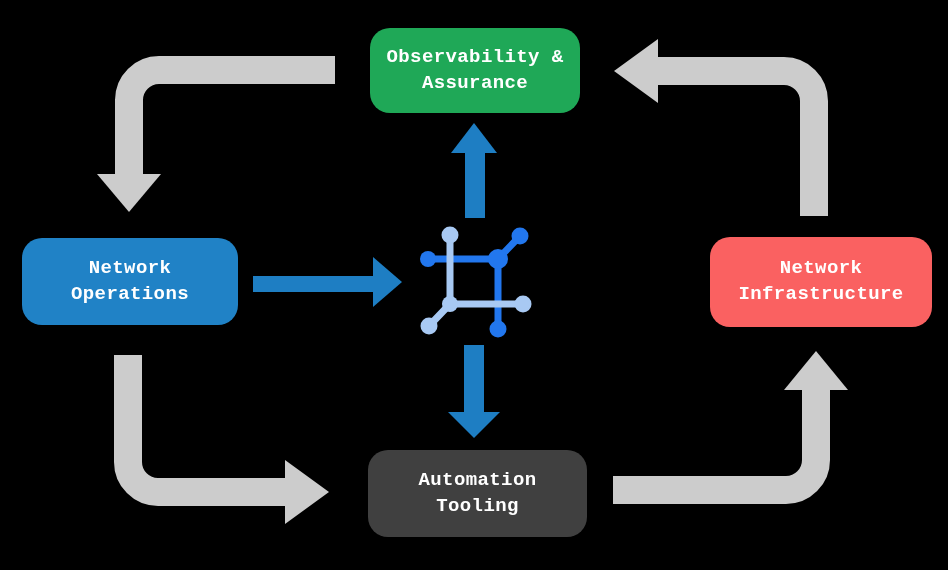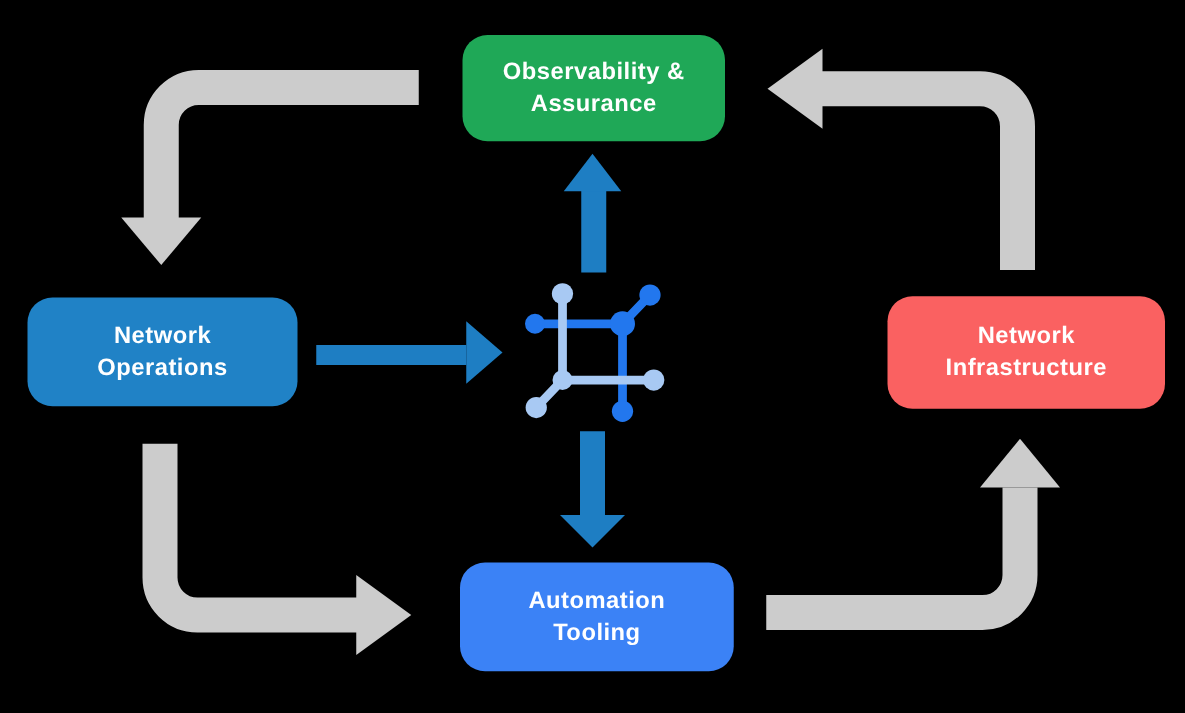--- a/index.html
+++ b/index.html
@@ -6,21 +6,21 @@
     margin: 0;
     padding: 0;
     background: #000;
   }
   .canvas {
     position: relative;
     width: 948px;
     height: 570px;
     background: #000;
     overflow: hidden;
-    font-family: Liberation Sans, sans-serif;
+    font-family: Liberation Mono, monospace;
     border-radius: 31px;
   }
   .overlay {
     position: absolute;
     left: 0; top: 0;
     width: 948px;
     height: 570px;
   }
   .node {
     position: absolute;
@@ -116,18 +116,18 @@
   <div class="node node-operations" style="background: rgb(32, 130, 198);">
     <span class="label">Network
 Operations</span>
   </div>
 
   <div class="node node-infrastructure" style="background: rgb(250, 97, 97);">
     <span class="label">Network
 Infrastructure</span>
   </div>
 
-  <div class="node node-automation" style="background: #3b82f6;">
+  <div class="node node-automation" style="background: #404040;">
     <span class="label">Automation
 Tooling</span>
   </div>
 
 </div>
 
 </body></html>

